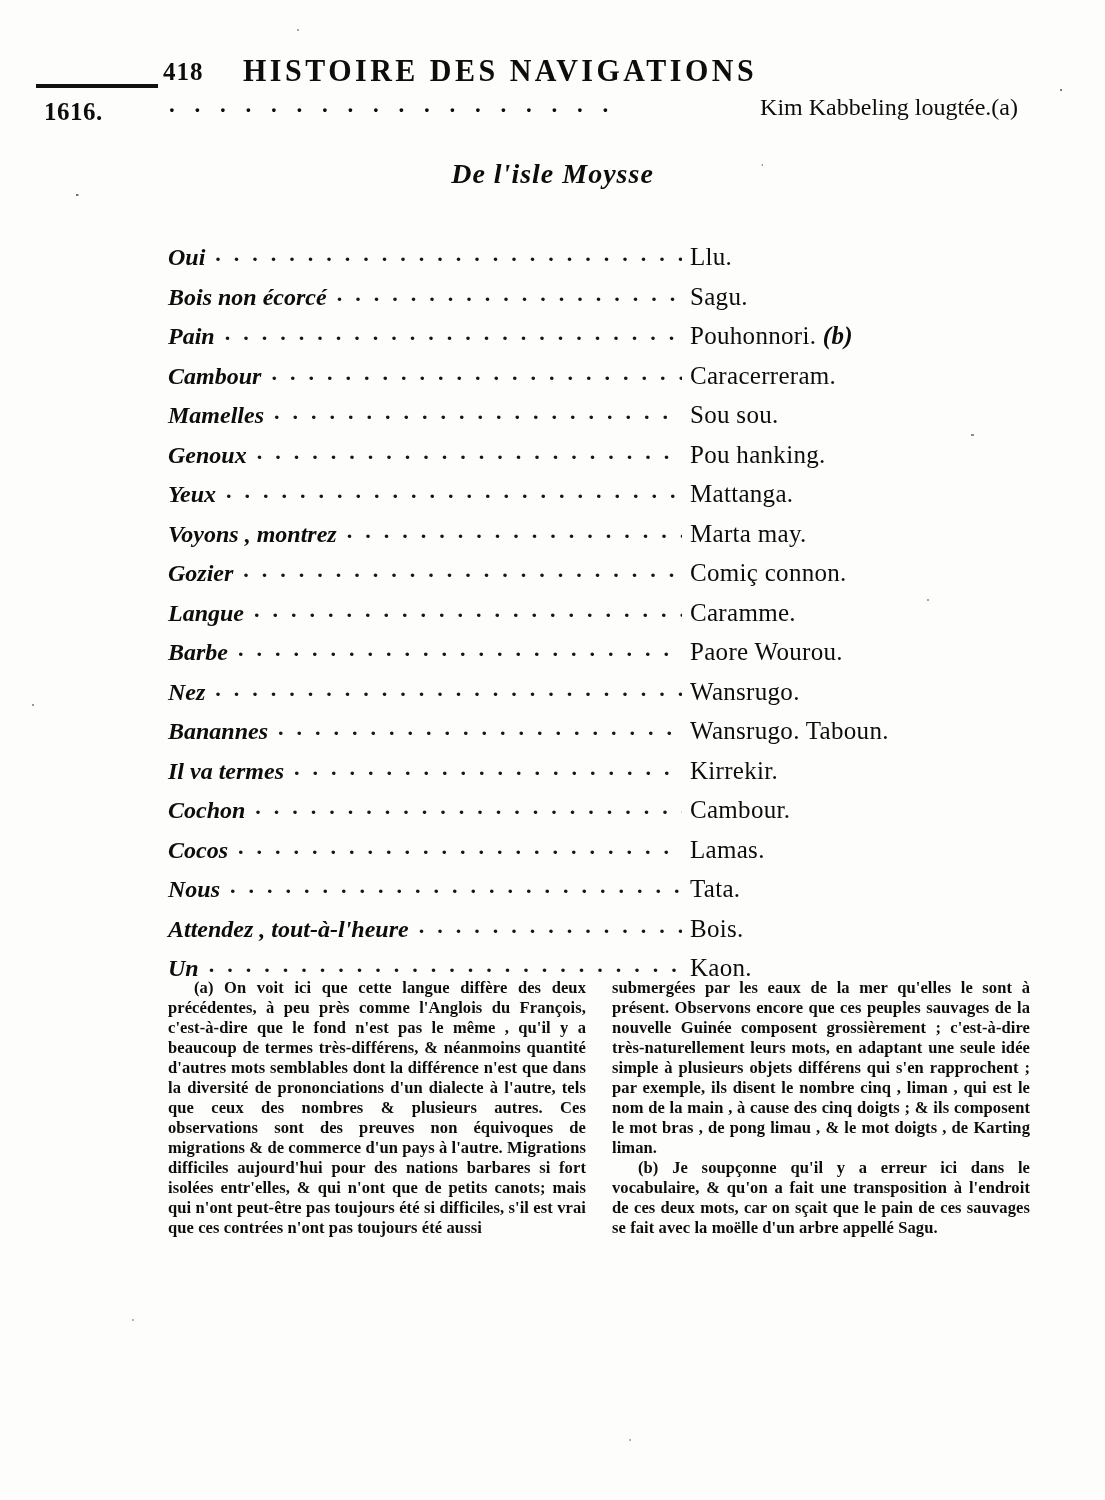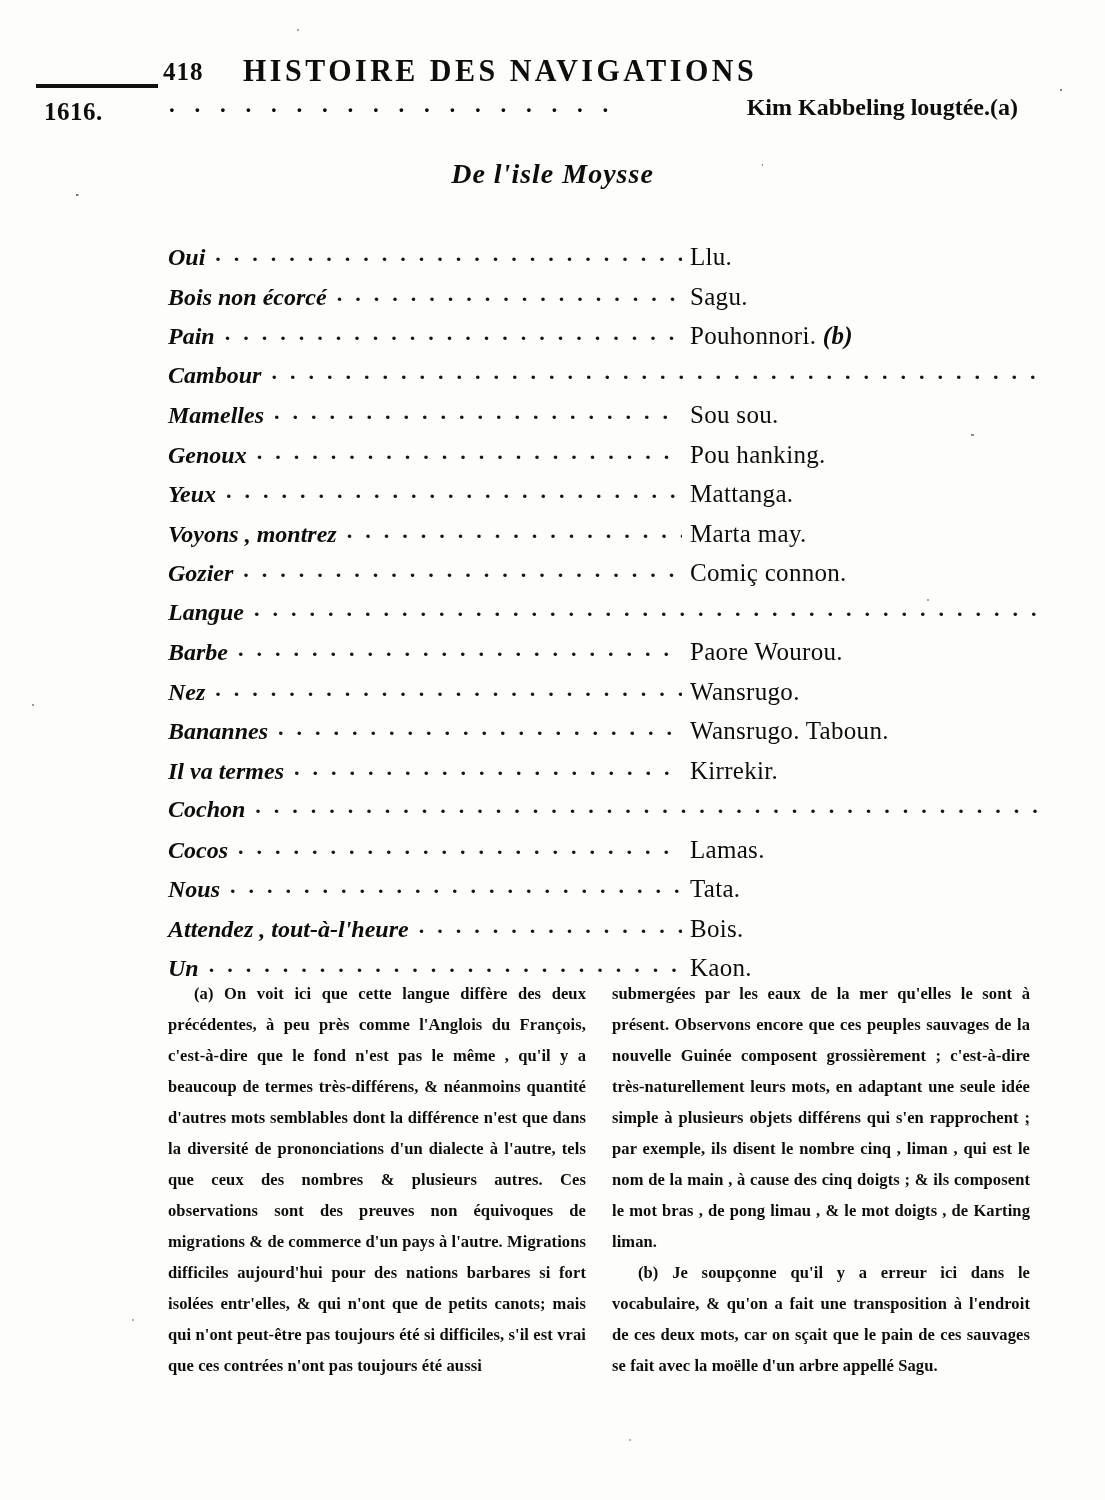--- a/index.html
+++ b/index.html
@@ -98,21 +98,21 @@
     overflow: hidden;
     margin: 0 6px;
     letter-spacing: 7px;
     font-style: normal;
     font-weight: bold;
     transform: translateY(-3px);
   }
   .headline-row .tail {
     font-style: normal;
     font-family: "Liberation Serif", serif;
-    font-weight: bold;
+    font-weight: normal;
     font-size: 24px;
   }
 
   .section-title {
     position: absolute;
     top: 158px;
     left: 0;
     width: 100%;
     text-align: center;
     font-style: italic;
@@ -168,21 +168,21 @@
     position: absolute;
     top: 978px;
     left: 168px;
     width: 862px;
     display: flex;
     gap: 26px;
   }
   .notes-col {
     width: 418px;
     font-size: 16.5px;
-    line-height: 31px;
+    line-height: 20px;
     text-align: justify;
     font-family: "Liberation Serif", serif;
     font-weight: bold;
     letter-spacing: 0.1px;
   }
   .notes-col p { margin: 0; }
   .notes-col .indent { text-indent: 26px; }
 </style>
 </head>
 <body>
@@ -216,20 +216,21 @@
         <span class="tr"><span>Sagu.</span></span>
       </div>
       <div class="vocab-row">
         <span class="fr">Pain</span>
         <span class="leader">............................................................</span>
         <span class="tr"><span>Pouhonnori.</span>  <span class="note">(b)</span></span>
       </div>
       <div class="vocab-row">
         <span class="fr">Cambour</span>
         <span class="leader">............................................................</span>
+        <span class="tr"><span>Caracerreram.</span></span>
       </div>
       <div class="vocab-row">
         <span class="fr">Mamelles</span>
         <span class="leader">............................................................</span>
         <span class="tr"><span>Sou sou.</span></span>
       </div>
       <div class="vocab-row">
         <span class="fr">Genoux</span>
         <span class="leader">............................................................</span>
         <span class="tr"><span>Pou hanking.</span></span>
@@ -245,20 +246,21 @@
         <span class="tr"><span>Marta may.</span></span>
       </div>
       <div class="vocab-row">
         <span class="fr">Gozier</span>
         <span class="leader">............................................................</span>
         <span class="tr"><span>Comiç connon.</span></span>
       </div>
       <div class="vocab-row">
         <span class="fr">Langue</span>
         <span class="leader">............................................................</span>
+        <span class="tr"><span>Caramme.</span></span>
       </div>
       <div class="vocab-row">
         <span class="fr">Barbe</span>
         <span class="leader">............................................................</span>
         <span class="tr"><span>Paore Wourou.</span></span>
       </div>
       <div class="vocab-row">
         <span class="fr">Nez</span>
         <span class="leader">............................................................</span>
         <span class="tr"><span>Wansrugo.</span></span>
@@ -269,20 +271,21 @@
         <span class="tr"><span>Wansrugo.  Taboun.</span></span>
       </div>
       <div class="vocab-row">
         <span class="fr">Il va termes</span>
         <span class="leader">............................................................</span>
         <span class="tr"><span>Kirrekir.</span></span>
       </div>
       <div class="vocab-row">
         <span class="fr">Cochon</span>
         <span class="leader">............................................................</span>
+        <span class="tr"><span>Cambour.</span></span>
       </div>
       <div class="vocab-row">
         <span class="fr">Cocos</span>
         <span class="leader">............................................................</span>
         <span class="tr"><span>Lamas.</span></span>
       </div>
       <div class="vocab-row">
         <span class="fr">Nous</span>
         <span class="leader">............................................................</span>
         <span class="tr"><span>Tata.</span></span>

